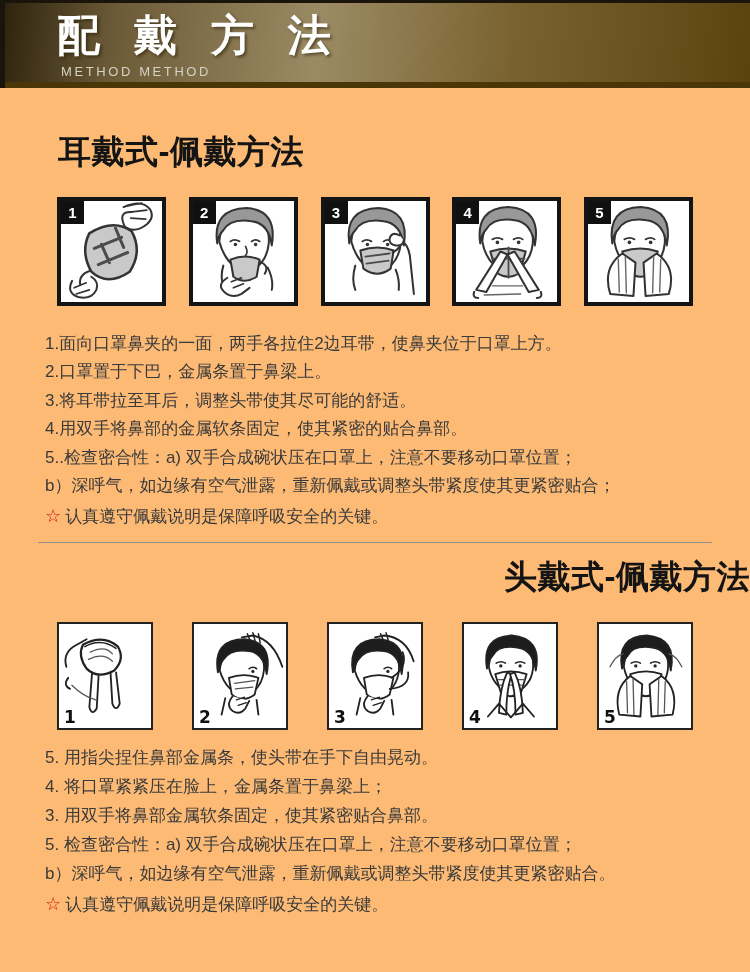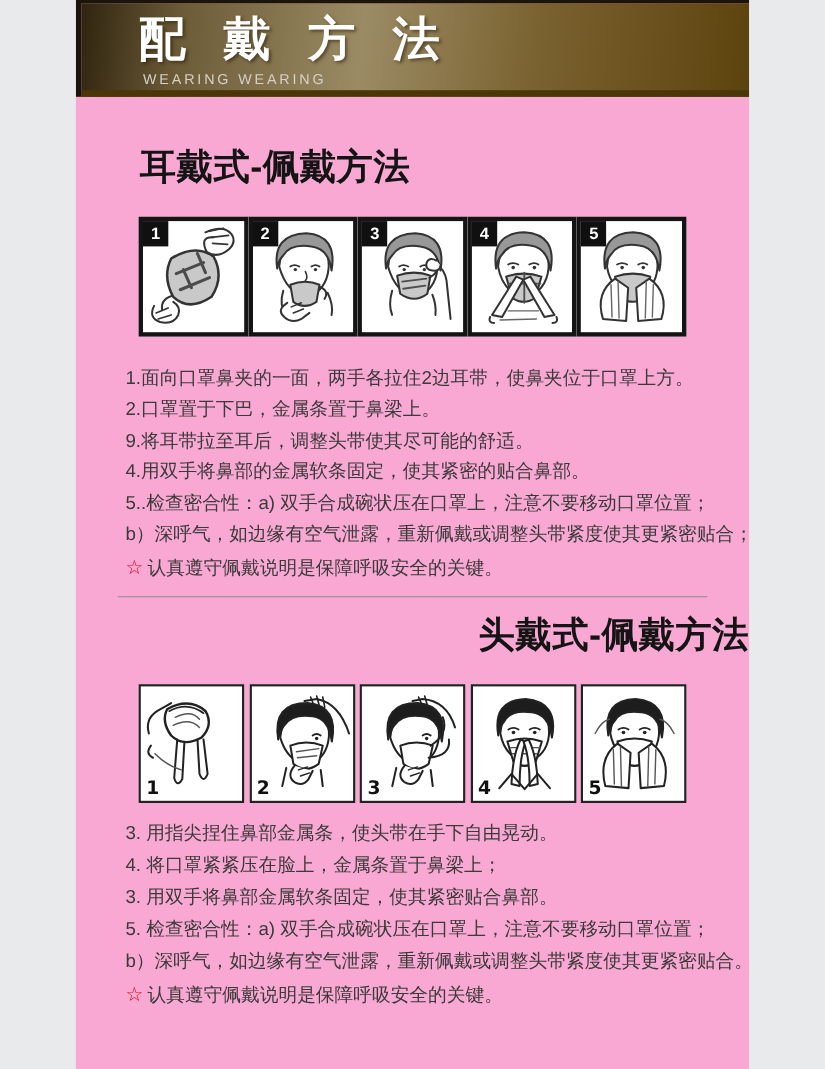--- a/index.html
+++ b/index.html
@@ -1,19 +1,19 @@
 <!DOCTYPE html>
 <html><head>
 <meta charset="utf-8">
 <style>
   * { margin:0; padding:0; box-sizing:border-box; }
   html,body { background:#e9eaec; }
   .page {
-    position:relative; width:612px; height:972px; margin:0 auto;
-    background:#f9a8d4; overflow:hidden;
+    position:relative; width:750px; height:972px; margin:0 auto;
+    background:#fdba74; overflow:hidden;
     font-family:"Liberation Sans","DejaVu Sans",sans-serif;
     color:#333;
   }
   
   .banner {
     position:relative; height:88px;
     border-left:5px solid #1a140a; border-top:3px solid #1a140a;
     background:linear-gradient(96deg,#2f240f 0%,#6c5b37 15%,#9b8b64 42%,#7a6230 68%,#5c430e 100%);
   }
   .banner-title {
@@ -69,21 +69,21 @@
     border:none; border-top:1px solid #8f8f8f;
   }
 </style>
 </head>
 <body>
 
 <div class="page">
 
   <div class="banner">
     <div class="banner-title">配 戴 方 法</div>
-    <div class="banner-sub">WEARING WEARING</div>
+    <div class="banner-sub">METHOD METHOD</div>
     <div class="banner-strip"></div>
   </div>
 
   <div>
     <h2 class="sec-title">耳戴式-佩戴方法</h2>
 
     <div class="steps-row">
 
       <div class="step-box earloop">
         <span class="badge">1</span>
@@ -172,21 +172,21 @@
             <path d="M80,92 Q88,66 68,52 L55,61 L57,94 Z" fill="#fff"></path>
             <path d="M30,58 L31,90 M37,55 L38,91 M72,58 L71,90 M65,55 L64,91" stroke-width="1.4" stroke="#666"></path>
           </g>
         </svg>
       </div>
     </div>
 
     <div class="instructions">
       <p>1.面向口罩鼻夹的一面，两手各拉住2边耳带，使鼻夹位于口罩上方。</p>
       <p>2.口罩置于下巴，金属条置于鼻梁上。</p>
-      <p>9.将耳带拉至耳后，调整头带使其尽可能的舒适。</p>
+      <p>3.将耳带拉至耳后，调整头带使其尽可能的舒适。</p>
       <p>4.用双手将鼻部的金属软条固定，使其紧密的贴合鼻部。</p>
       <p>5..检查密合性：a) 双手合成碗状压在口罩上，注意不要移动口罩位置；</p>
       <p>b）深呼气，如边缘有空气泄露，重新佩戴或调整头带紧度使其更紧密贴合；</p>
       <p class="note"><span class="star">☆</span><span>认真遵守佩戴说明是保障呼吸安全的关键。</span></p>
     </div>
   </div>
 
   <hr class="divider">
 
   <div>
@@ -279,21 +279,21 @@
             <path d="M12,40 Q18,28 26,26 M90,40 Q84,28 76,26" stroke-width="1.4" stroke="#555"></path>
             <path d="M22,92 Q15,64 34,50 L47,59 L45,94 Z" fill="#fff"></path>
             <path d="M80,92 Q87,64 68,50 L55,59 L57,94 Z" fill="#fff"></path>
             <path d="M30,56 L31,90 M37,53 L38,92 M72,56 L71,90 M65,53 L64,92" stroke-width="1.4" stroke="#555"></path>
           </g>
         </svg>
       </div>
     </div>
 
     <div class="instructions second">
-      <p>3. 用指尖捏住鼻部金属条，使头带在手下自由晃动。</p>
+      <p>5. 用指尖捏住鼻部金属条，使头带在手下自由晃动。</p>
       <p>4. 将口罩紧紧压在脸上，金属条置于鼻梁上；</p>
       <p>3. 用双手将鼻部金属软条固定，使其紧密贴合鼻部。</p>
       <p>5. 检查密合性：a) 双手合成碗状压在口罩上，注意不要移动口罩位置；</p>
       <p>b）深呼气，如边缘有空气泄露，重新佩戴或调整头带紧度使其更紧密贴合。</p>
       <p class="note"><span class="star">☆</span><span>认真遵守佩戴说明是保障呼吸安全的关键。</span></p>
     </div>
   </div>
 
 </div>
 

